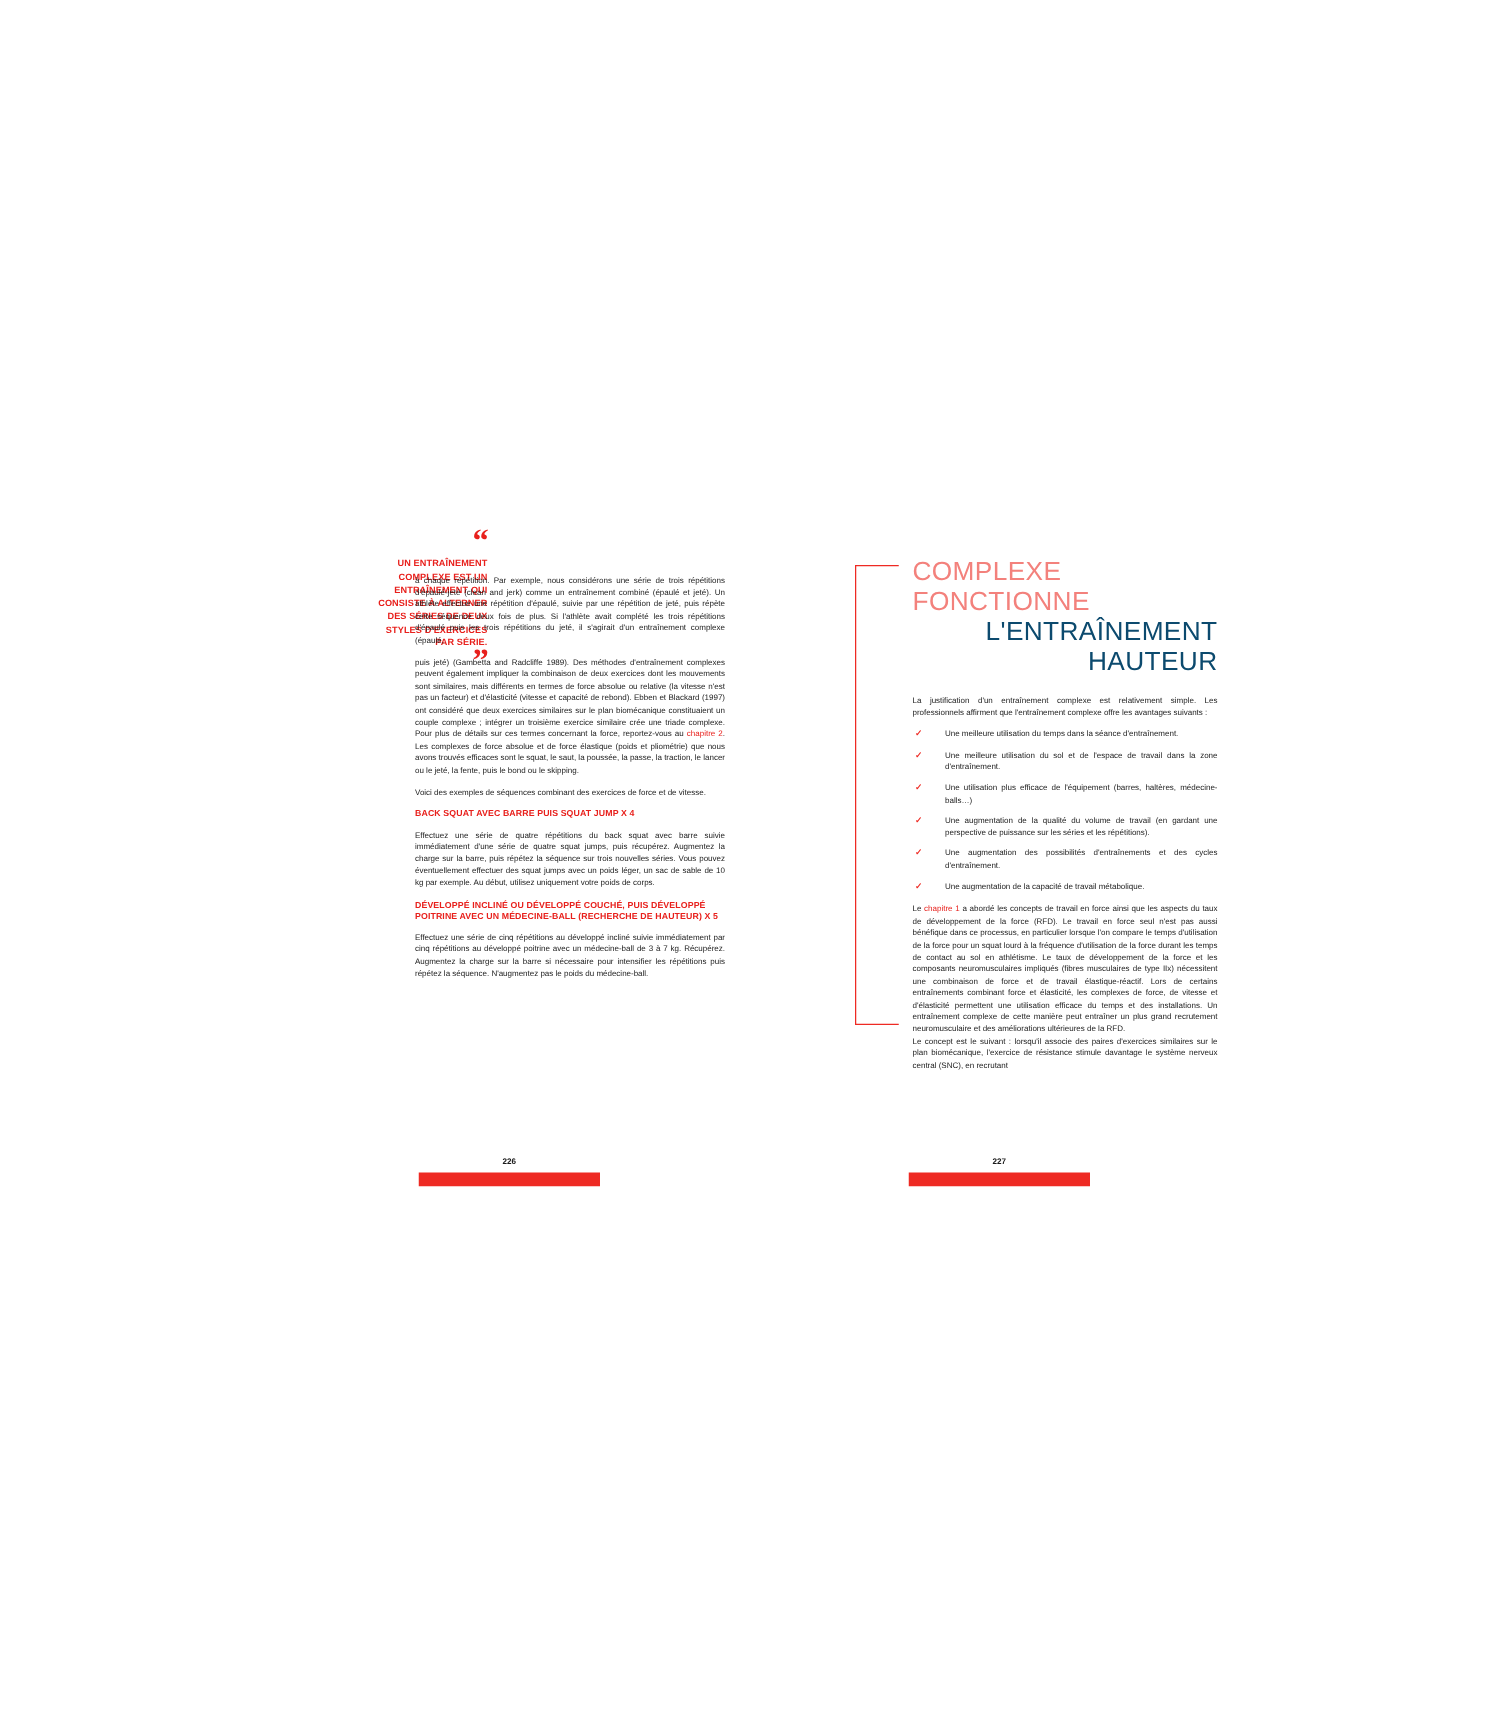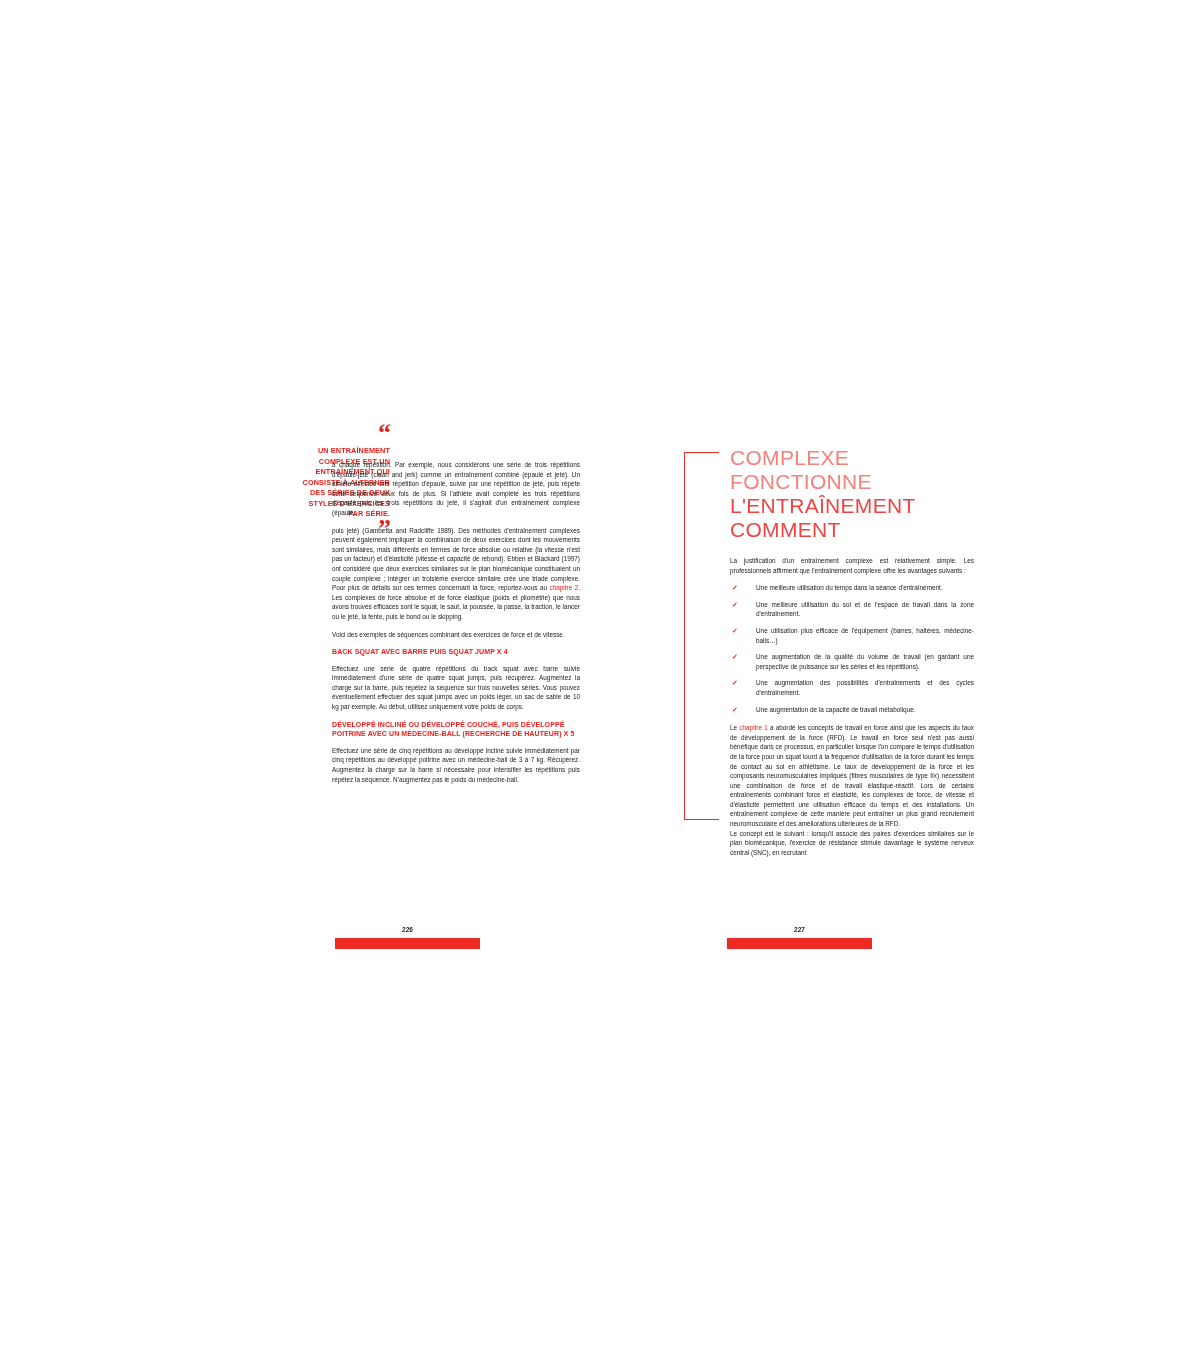--- a/index.html
+++ b/index.html
@@ -125,21 +125,21 @@
     position: absolute;
     left: 46px;
     top: -6px;
     width: 244px;
     color: #ee2a23;
     font-size: 21px;
     line-height: 24px;
     letter-spacing: 0.3px;
   }
   .chapter-title .faint { color: #f3817c; }
-  .chapter-title .strong { color: #ef4444; }
+  .chapter-title .strong { color: #0c4a6e; text-align: right; }
 
   .col-right {
     position: absolute;
     left: 46px;
     top: 104px;
     width: 244px;
   }
   .bullet-list {
     margin: 0 0 9px 0;
     padding: 0;
@@ -194,21 +194,21 @@
   <div class="folio folio-left"></div>
 
   <div class="page-right">
 
     <div class="chapter-rule"></div>
 
     <div class="chapter-title">
       <div class="faint">COMPLEXE</div>
       <div class="faint">FONCTIONNE</div>
       <div class="strong">L'ENTRAÎNEMENT</div>
-      <div class="strong">COMMENT</div>
+      <div class="strong">HAUTEUR</div>
     </div>
 
     <div class="col-right">
       <p class="body-text">La justification d'un entraînement complexe est relativement simple. Les professionnels affirment que l'entraînement complexe offre les avantages suivants :</p>
 
       <ul class="bullet-list">
         <li><span class="tick">✓</span><span>Une meilleure utilisation du temps dans la séance d'entraînement.</span></li>
         <li><span class="tick">✓</span><span>Une meilleure utilisation du sol et de l'espace de travail dans la zone d'entraînement.</span></li>
         <li><span class="tick">✓</span><span>Une utilisation plus efficace de l'équipement (barres, haltères, médecine-balls…)</span></li>
         <li><span class="tick">✓</span><span>Une augmentation de la qualité du volume de travail (en gardant une perspective de puissance sur les séries et les répétitions).</span></li>

